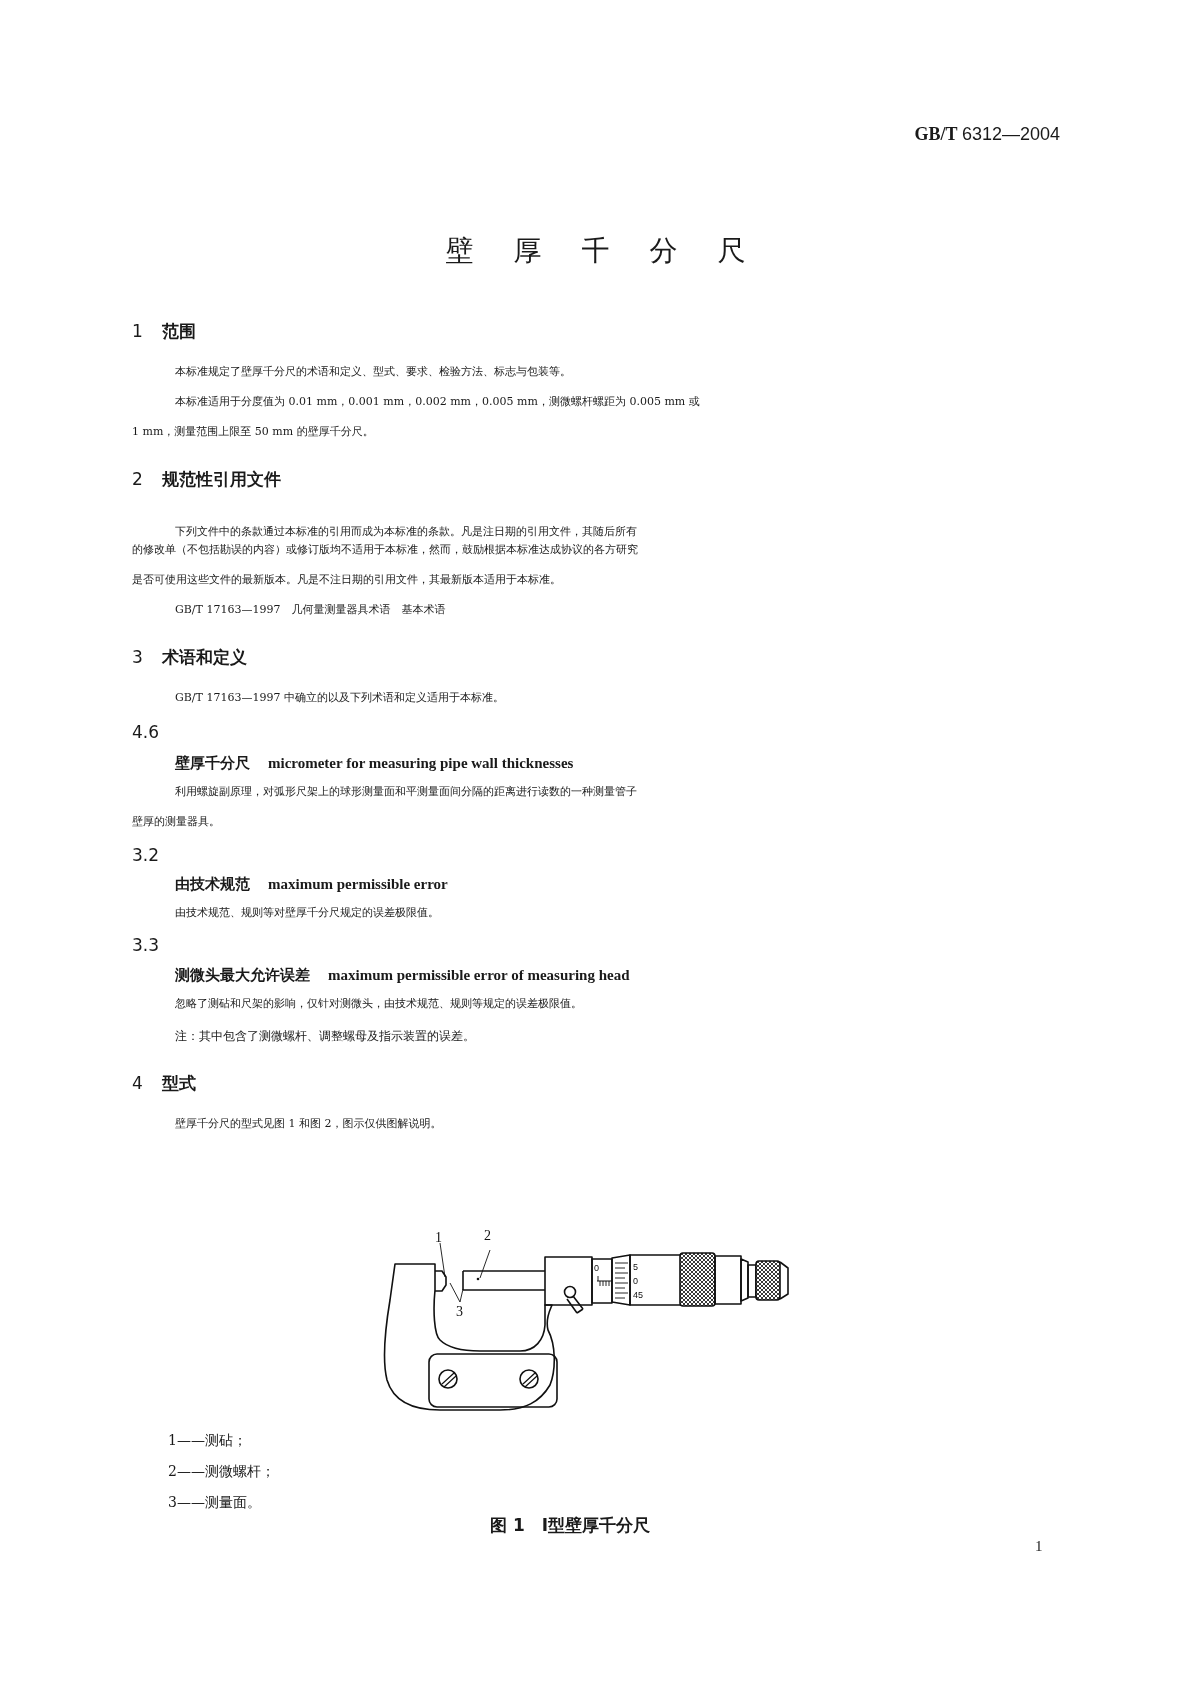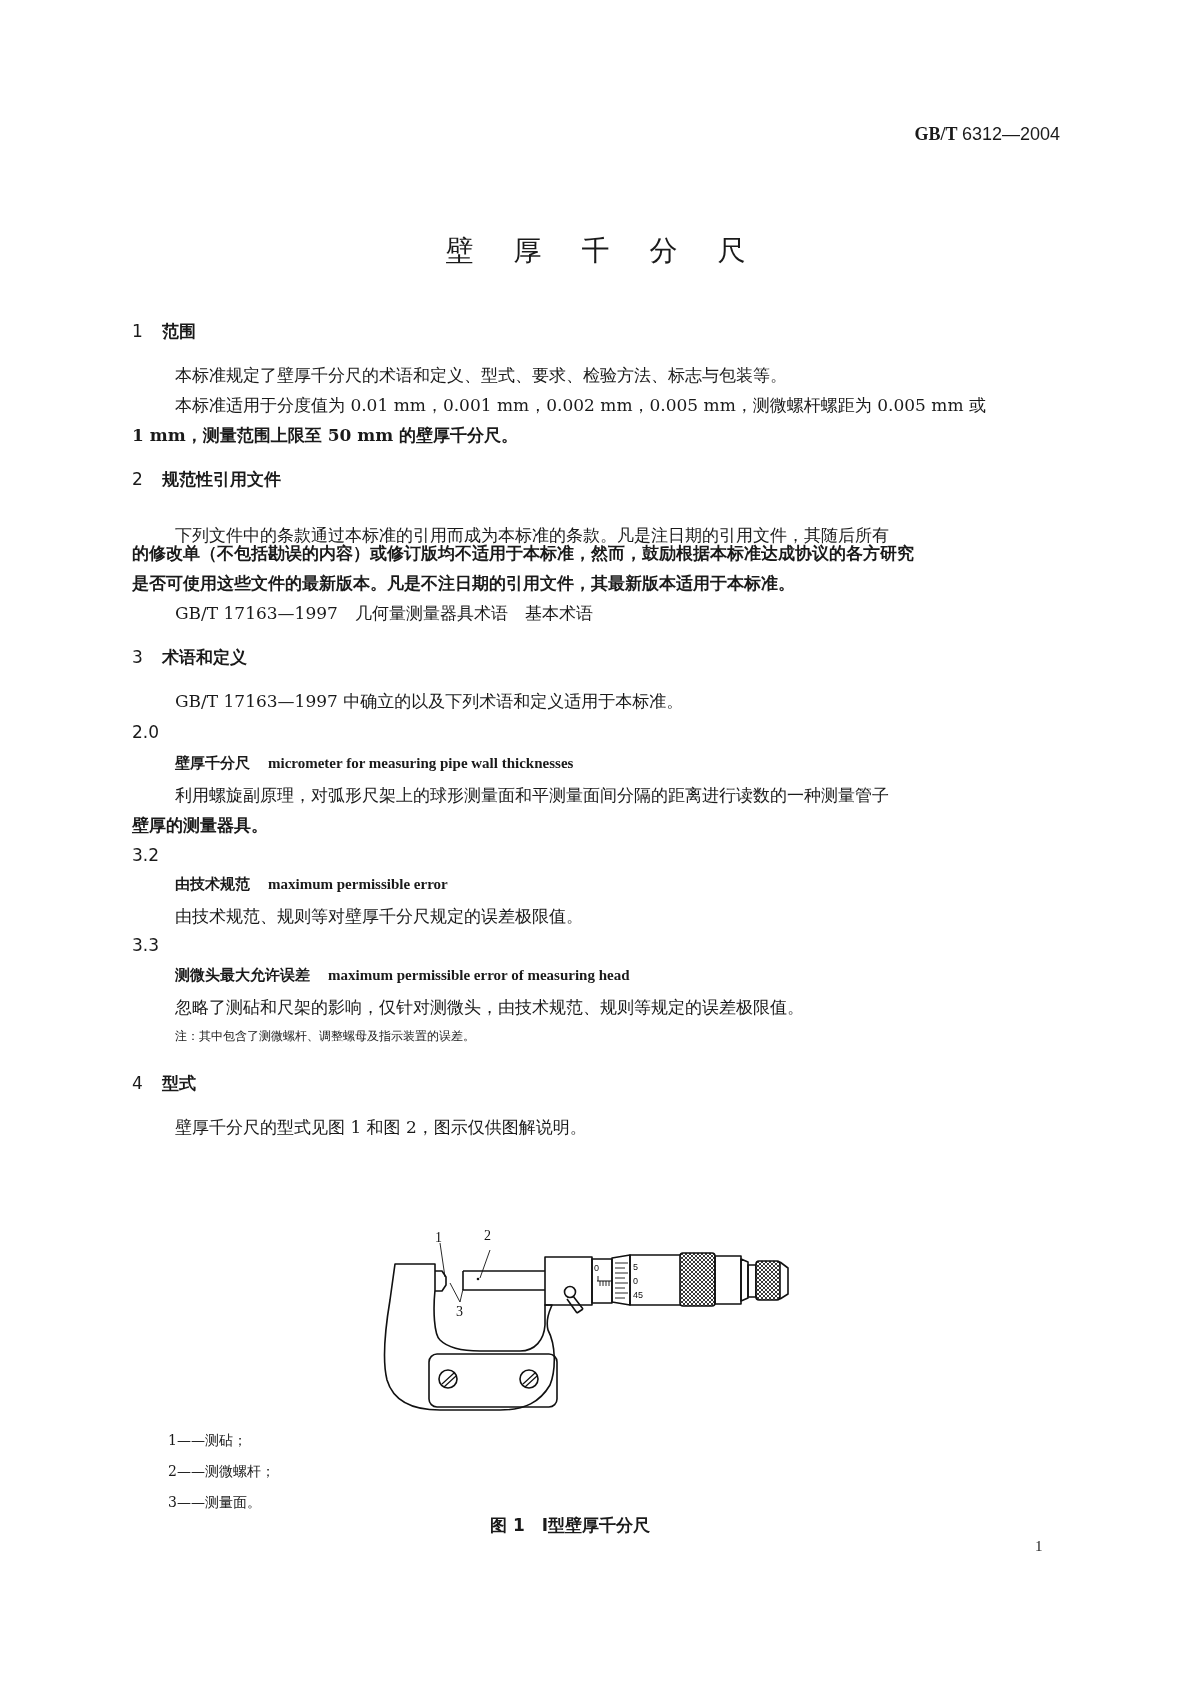--- a/index.html
+++ b/index.html
@@ -6,23 +6,23 @@
     body { width: 1191px; height: 1684px; position: relative; overflow: hidden;
            font-family: "DejaVu Serif", "Liberation Serif", serif; color: #1a1a1a; }
     .abs { position: absolute; white-space: nowrap; }
     .std-no { right: 131px; top: 124px; font-size: 18px; font-family: "Liberation Serif", serif; margin-left: 12px; }
     .std-no b { font-weight: bold; }
     .std-no .num { font-family: "Liberation Sans", sans-serif; font-weight: normal; }
     .doc-title { left: 0; width: 1191px; top: 232px; text-align: center; font-size: 28px;
                  font-family: "DejaVu Sans", sans-serif; letter-spacing: 40px; padding-left: 40px; box-sizing: border-box; }
     .h { left: 132px; font-size: 17px; font-family: "DejaVu Sans", sans-serif; font-weight: bold; }
     .h .n { font-weight: normal; display: inline-block; width: 30px; }
-    .p { font-size: 17px; font-family: "DejaVu Serif", serif; }
+    .p { font-size: 11px; font-family: "DejaVu Serif", serif; }
     .ind { left: 175px; }
-    .full { left: 132px; font-weight: bold; }
+    .full { left: 132px; }
     .sub { left: 132px; font-size: 17px; font-family: "DejaVu Sans", sans-serif; }
     .term { left: 175px; font-size: 15px; font-family: "DejaVu Sans", sans-serif; font-weight: bold; }
     .term .en { font-family: "Liberation Serif", serif; font-weight: bold; margin-left: 18px; }
     .note { left: 175px; font-size: 12px; font-family: "DejaVu Serif", serif; }
     .legend { left: 168px; font-size: 14px; font-family: "DejaVu Serif", serif; margin-top: 12px; }
     .caption { left: 490px; top: 1514px; font-size: 17px; font-family: "DejaVu Sans", sans-serif; font-weight: bold; }
     .page-num { left: 1035px; top: 1538px; font-size: 15px; font-family: "Liberation Serif", serif; }
     .figure { position: absolute; left: 380px; top: 1230px; width: 440px; height: 200px; }
   </style>
 </head>
@@ -39,21 +39,21 @@
 
 <div class="abs h" style="top:468px"><span class="n">2</span><span>规范性引用文件</span></div>
 <div class="abs p ind" style="top:524px">下列文件中的条款通过本标准的引用而成为本标准的条款。凡是注日期的引用文件，其随后所有</div>
 <div class="abs p full" style="top:542px">的修改单（不包括勘误的内容）或修订版均不适用于本标准，然而，鼓励根据本标准达成协议的各方研究</div>
 <div class="abs p full" style="top:572px">是否可使用这些文件的最新版本。凡是不注日期的引用文件，其最新版本适用于本标准。</div>
 <div class="abs p ind" style="top:602px">GB/T 17163—1997　几何量测量器具术语　基本术语</div>
 
 <div class="abs h" style="top:646px"><span class="n">3</span><span>术语和定义</span></div>
 <div class="abs p ind" style="top:690px">GB/T 17163—1997 中确立的以及下列术语和定义适用于本标准。</div>
 
-<div class="abs sub" style="top:722px">2.0</div>
+<div class="abs sub" style="top:722px">4.6</div>
 <div class="abs term" style="top:754px"><span>壁厚千分尺</span><span class="en">micrometer for measuring pipe wall thicknesses</span></div>
 <div class="abs p ind" style="top:784px">利用螺旋副原理，对弧形尺架上的球形测量面和平测量面间分隔的距离进行读数的一种测量管子</div>
 <div class="abs p full" style="top:814px">壁厚的测量器具。</div>
 
 <div class="abs sub" style="top:845px">3.2</div>
 <div class="abs term" style="top:875px"><span>由技术规范</span><span class="en">maximum permissible error</span></div>
 <div class="abs p ind" style="top:905px">由技术规范、规则等对壁厚千分尺规定的误差极限值。</div>
 
 <div class="abs sub" style="top:935px">3.3</div>
 <div class="abs term" style="top:966px"><span>测微头最大允许误差</span><span class="en">maximum permissible error of measuring head</span></div>

